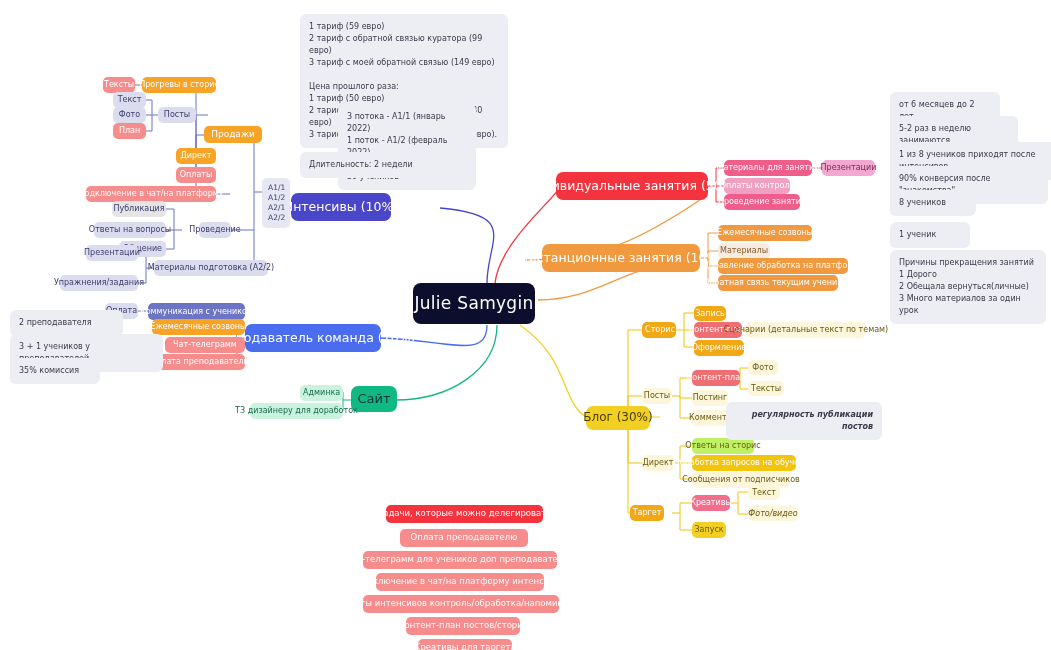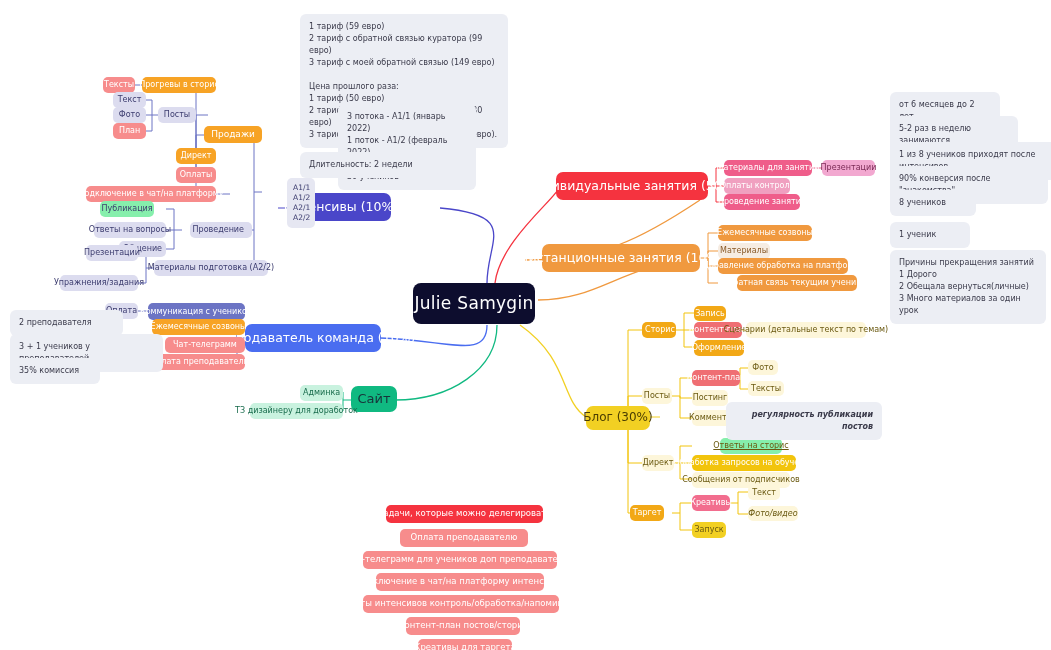--- a/index.html
+++ b/index.html
@@ -118,21 +118,21 @@
     <path d="M738 503 L 738 514 L 748 514" stroke="#f2c40c" stroke-width="1" fill="none"></path>
   </svg>
 
   <div class="node root" style="left:413px;top:283px;width:122px;height:41px;">
     <span>Julie Samygin</span>
   </div>
 
   <div class="node main" style="left:291px;top:193px;width:100px;height:28px;background:#4a46c9;">
     <span>Интенсивы (10%)</span>
   </div>
-  <div class="stack" style="left:262px;top:178px;width:28px;height:50px;margin-left:25px;">
+  <div class="stack" style="left:262px;top:178px;width:28px;height:50px;">
     <span style="white-space:pre-line;">A1/1
 A1/2
 A2/1
 A2/2</span>
   </div>
 
   <div class="node lvl2 pill" style="left:204px;top:126px;width:58px;height:17px;background:#f7a325;color:#fff;">
     <span>Продажи</span>
   </div>
 
@@ -159,24 +159,24 @@
   <div class="node lvl3 pill" style="left:176px;top:148px;width:40px;height:16px;background:#f7a325;color:#fff;">
     <span>Директ</span>
   </div>
   <div class="node lvl3 pill" style="left:176px;top:167px;width:40px;height:16px;background:#f78c8c;color:#fff;">
     <span>Оплаты</span>
   </div>
   <div class="node lvl3 pill" style="left:86px;top:186px;width:130px;height:16px;background:#f78c8c;color:#fff;">
     <span>Подключение в чат/на платформу</span>
   </div>
 
-  <div class="node lvl3 pill" style="left:190px;top:222px;width:62px;height:16px;background:#dcdcef;color:#3b3b6e;justify-content:flex-end;">
+  <div class="node lvl3 pill" style="left:199px;top:222px;width:32px;height:16px;background:#dcdcef;color:#3b3b6e;">
     <span>Проведение</span>
   </div>
-  <div class="node lvl3 pill" style="left:100px;top:201px;width:54px;height:16px;background:#86efac;color:#3b3b6e;">
+  <div class="node lvl3 pill" style="left:112px;top:201px;width:54px;height:16px;background:#e5e5e5;color:#3b3b6e;">
     <span>Публикация</span>
   </div>
   <div class="node lvl3 pill" style="left:94px;top:222px;width:72px;height:16px;background:#dcdcef;color:#3b3b6e;">
     <span>Ответы на вопросы</span>
   </div>
   <div class="node lvl3 pill" style="left:119px;top:241px;width:47px;height:16px;background:#dcdcef;color:#3b3b6e;">
     <span>Общение</span>
   </div>
 
   <div class="node lvl3 pill" style="left:154px;top:260px;width:114px;height:16px;background:#dcdcef;color:#3b3b6e;">
@@ -239,21 +239,21 @@
   </div>
   <div class="node lvl3 pill" style="left:718px;top:225px;width:94px;height:16px;background:#f0993f;color:#fff;">
     <span>Ежемесячные созвоны</span>
   </div>
   <div class="node lvl3 pill" style="left:718px;top:243px;width:52px;height:16px;background:#f6ece2;color:#8a5a28;">
     <span>Материалы</span>
   </div>
   <div class="node lvl3 pill" style="left:718px;top:258px;width:130px;height:16px;background:#f0993f;color:#fff;">
     <span>Добавление обработка на платформу</span>
   </div>
-  <div class="node lvl3 pill" style="left:718px;top:275px;width:120px;height:16px;background:#f0993f;color:#fff;margin-left:19px;">
+  <div class="node lvl3 pill" style="left:718px;top:275px;width:120px;height:16px;background:#f0993f;color:#fff;">
     <span>Обратная связь текущим ученикам</span>
   </div>
 
   <div class="node main" style="left:586px;top:406px;width:64px;height:24px;background:#f2d023;color:#4a3d02;font-size:12px;">
     <span>Блог (30%)</span>
   </div>
 
   <div class="node lvl3 pill" style="left:642px;top:322px;width:34px;height:16px;background:#f2a816;color:#fff;padding-left:10px;">
     <span>Сторис</span>
   </div>
@@ -285,21 +285,21 @@
   <div class="node lvl3 pill" style="left:692px;top:390px;width:36px;height:16px;background:#fdf6da;color:#6b5a12;">
     <span>Постинг</span>
   </div>
   <div class="node lvl3 pill" style="left:692px;top:410px;width:52px;height:16px;background:#fdf6da;color:#6b5a12;">
     <span>Комментарии</span>
   </div>
 
   <div class="node lvl3 pill" style="left:642px;top:455px;width:32px;height:16px;background:#fdf6da;color:#6b5a12;">
     <span>Директ</span>
   </div>
-  <div class="node lvl3 pill" style="left:720px;top:438px;width:62px;height:16px;background:#86efac;color:#6b5a12;text-decoration:underline;">
+  <div class="node lvl3 pill" style="left:692px;top:438px;width:62px;height:16px;background:#bef264;color:#6b5a12;">
     <span>Ответы на сторис</span>
   </div>
   <div class="node lvl3 pill" style="left:692px;top:455px;width:104px;height:16px;background:#f2c40c;color:#fff;">
     <span>Обработка запросов на обучение</span>
   </div>
   <div class="node lvl3 pill" style="left:692px;top:472px;width:98px;height:16px;background:#fdf6da;color:#6b5a12;">
     <span>Сообщения от подписчиков</span>
   </div>
 
   <div class="node lvl3 pill" style="left:630px;top:505px;width:34px;height:16px;background:#f2a816;color:#fff;">

